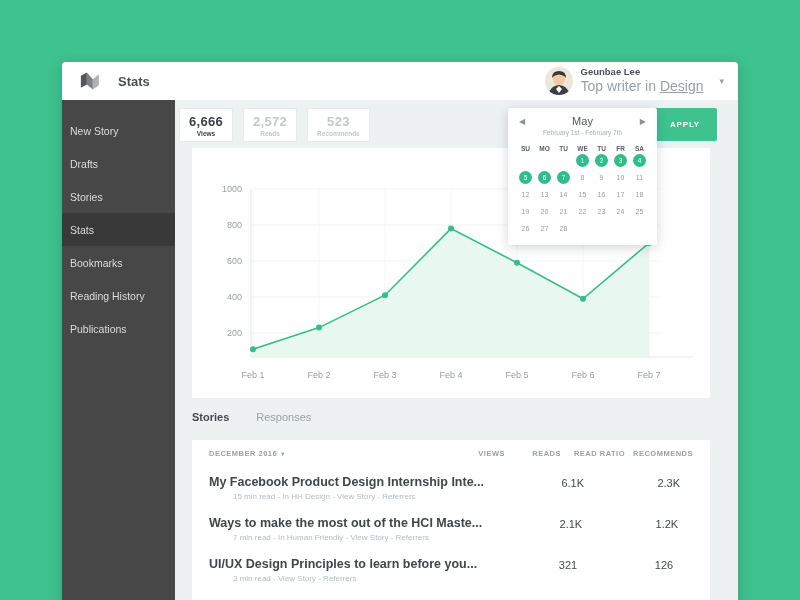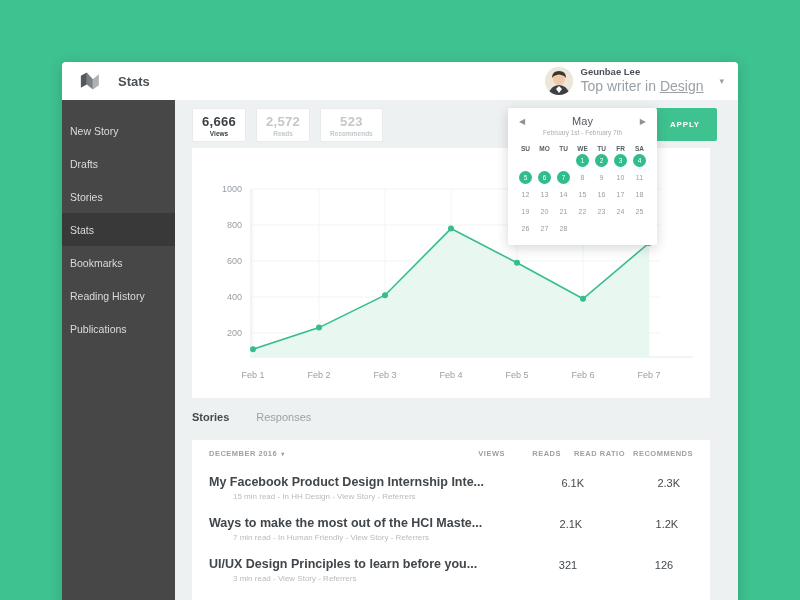--- a/index.html
+++ b/index.html
@@ -25,21 +25,21 @@
 
   
   .sidebar { width:113px; background:#474747; padding-top:14px; flex:none; }
   .side-item { height:33px; display:flex; align-items:center; padding-left:8px;
     font-size:10.5px; color:#dadbdb; cursor:pointer; }
   .side-item.active { background:#393939; }
 
   
   .content { flex:1; position:relative; }
 
-  .cards-row { position:absolute; left:17px; top:8px; display:flex; gap:10px; }
+  .cards-row { position:absolute; left:4px; top:8px; display:flex; gap:10px; }
   .card { background:#fff; border:1px solid #e7ebed; text-align:center; padding:5px 9px 4px; min-width:48px; }
   .card .v { font-size:13px; font-weight:bold; color:#c3c8cb; letter-spacing:.3px; }
   .card .l { font-size:6.5px; font-weight:bold; color:#c3c8cb; margin-top:1px; }
   .card.active .v, .card.active .l { color:#3c4145; }
 
   .apply-btn { position:absolute; top:8px; right:21px; width:64px; height:33px; background:#3ec290;
     color:#fff; font-family:"Liberation Sans",sans-serif; font-size:8px; font-weight:bold; letter-spacing:.8px;
     border:none; border-radius:2px; cursor:pointer; }
 
   

